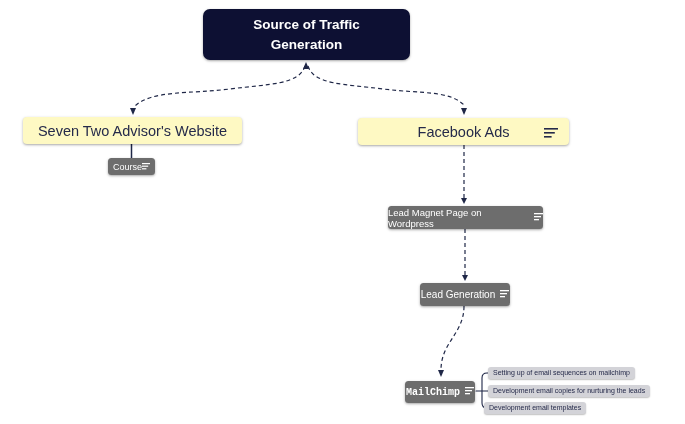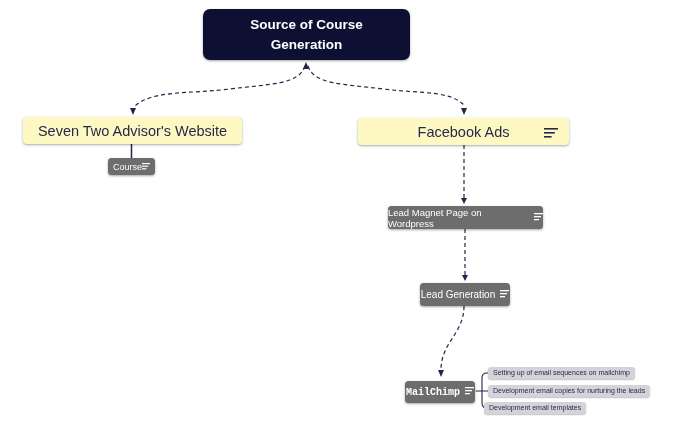--- a/index.html
+++ b/index.html
@@ -82,21 +82,21 @@
     <path d="M465,229 L465,275" fill="none" stroke="#1f2747" stroke-width="1.2" stroke-dasharray="4,3"></path>
     <polygon points="462,275 468,275 465,281" fill="#1f2747"></polygon>
 
     <path d="M464,306 C464,334 441,342 441,370" fill="none" stroke="#1f2747" stroke-width="1.2" stroke-dasharray="4,3"></path>
     <polygon points="438,370 444,370 441,377" fill="#1f2747"></polygon>
 
     <path d="M476,391 L488,391 M482,391 L482,378 Q482,373 487,373 L489,373 M482,391 L482,403 Q482,408 487,408 L485,408" fill="none" stroke="#1f2747" stroke-width="1.1" stroke-linecap="round"></path>
   </svg>
 
   <div class="node node-root">
-    <span class="lbl">Source of Course Generation</span>
+    <span class="lbl">Source of Traffic Generation</span>
   </div>
 
   <div class="node node-light node-website">
     <span>Seven Two Advisor's Website</span>
   </div>
 
   <div class="node node-dark node-course">
     <span>Course</span>
     <span class="notes-icon">
       <svg width="8" height="7" viewBox="0 0 8 7">

